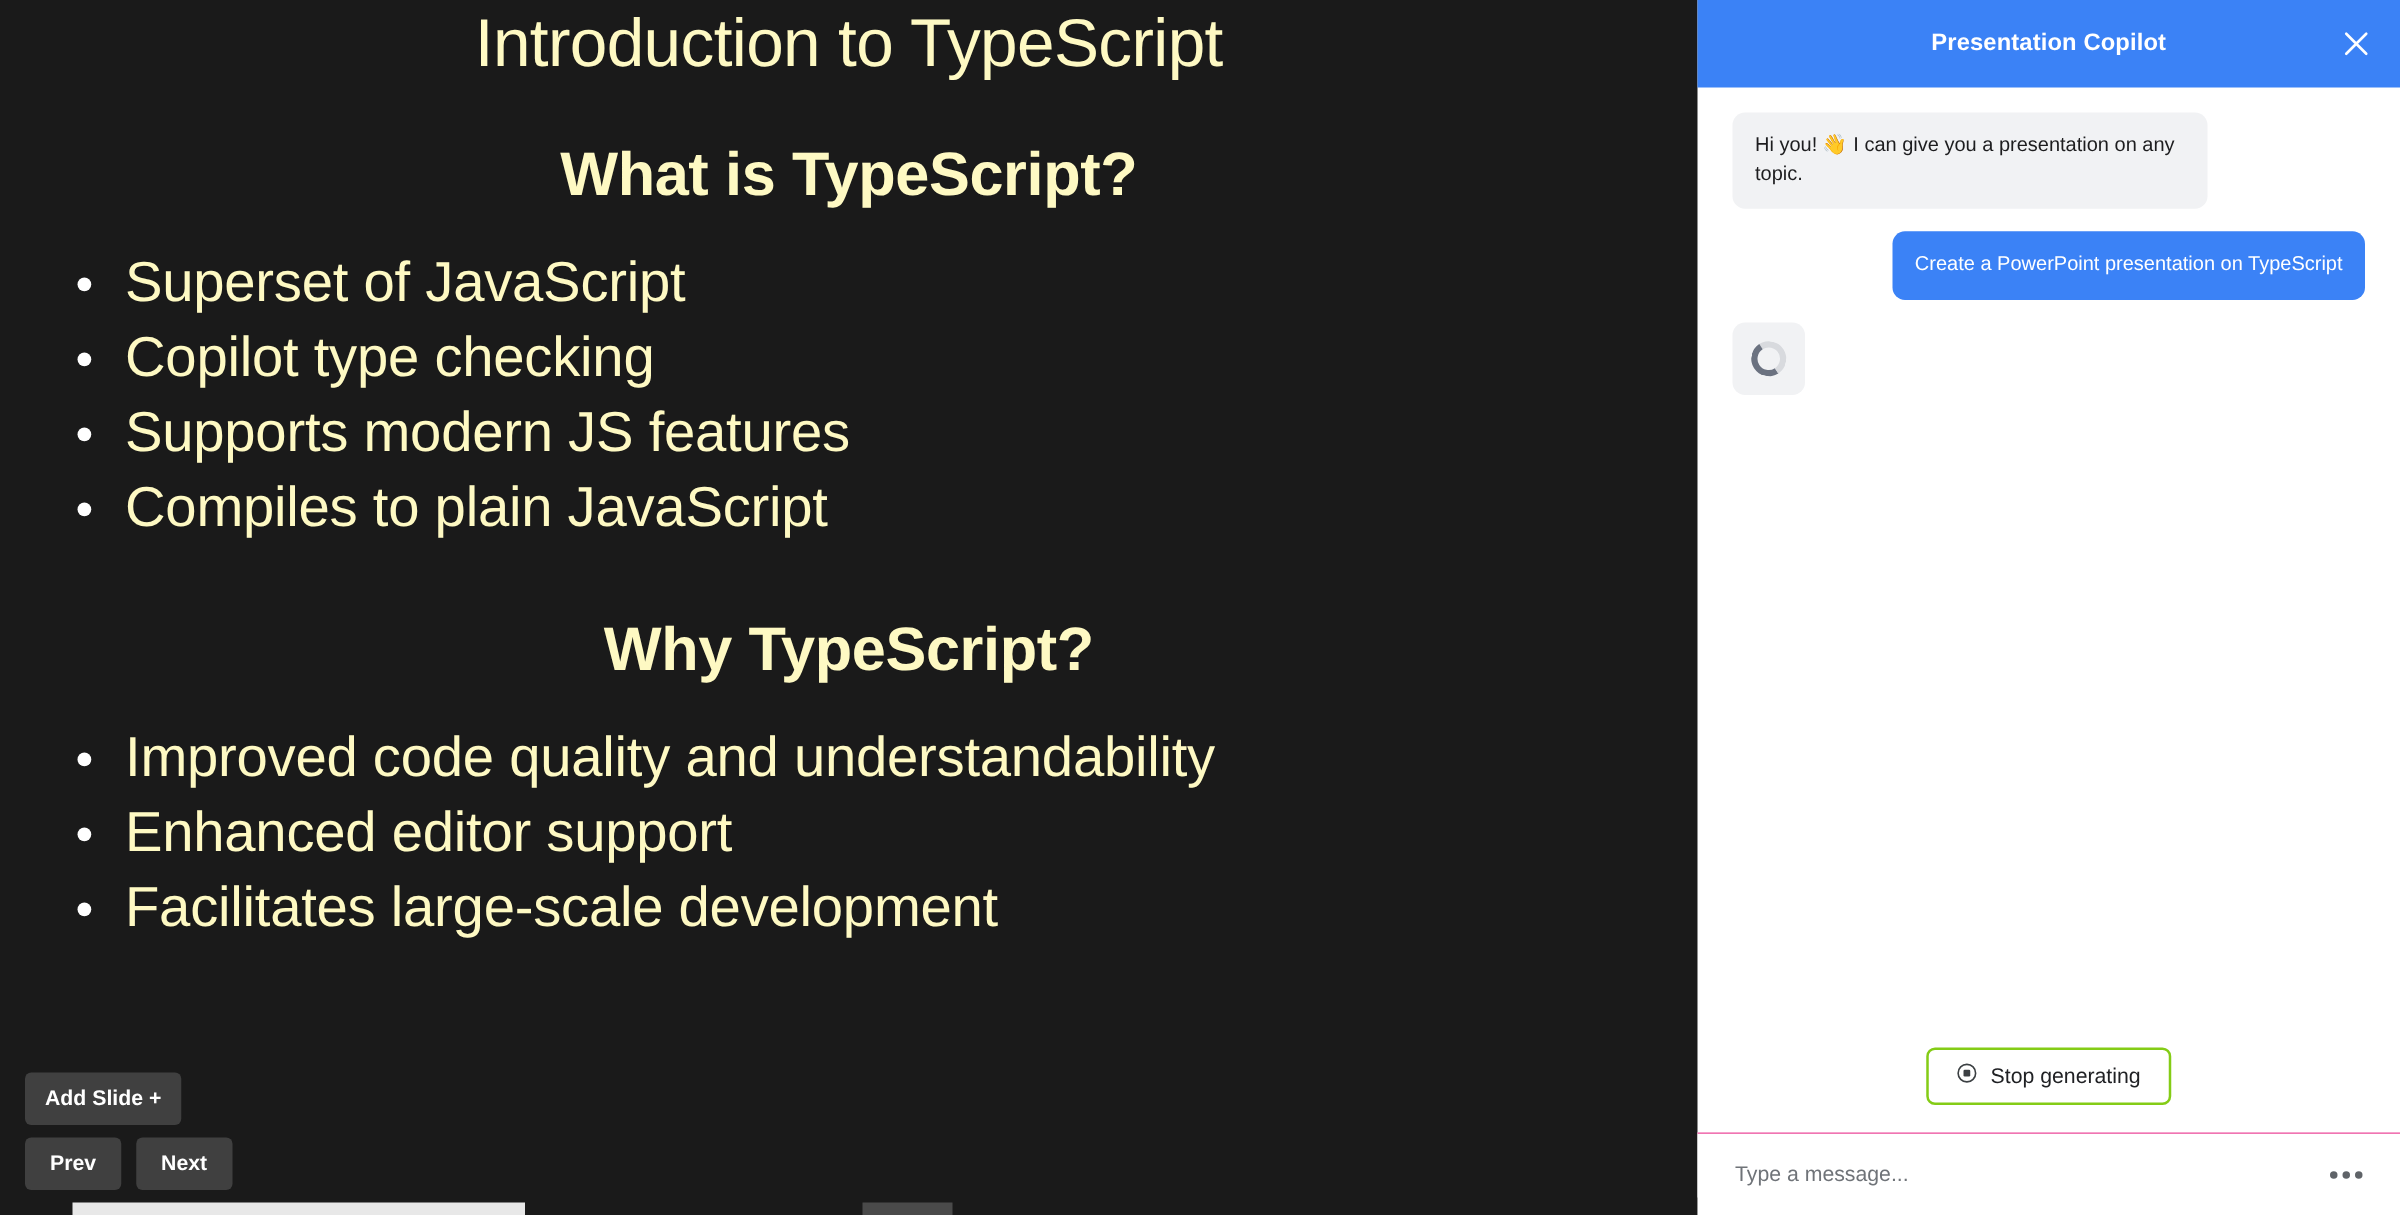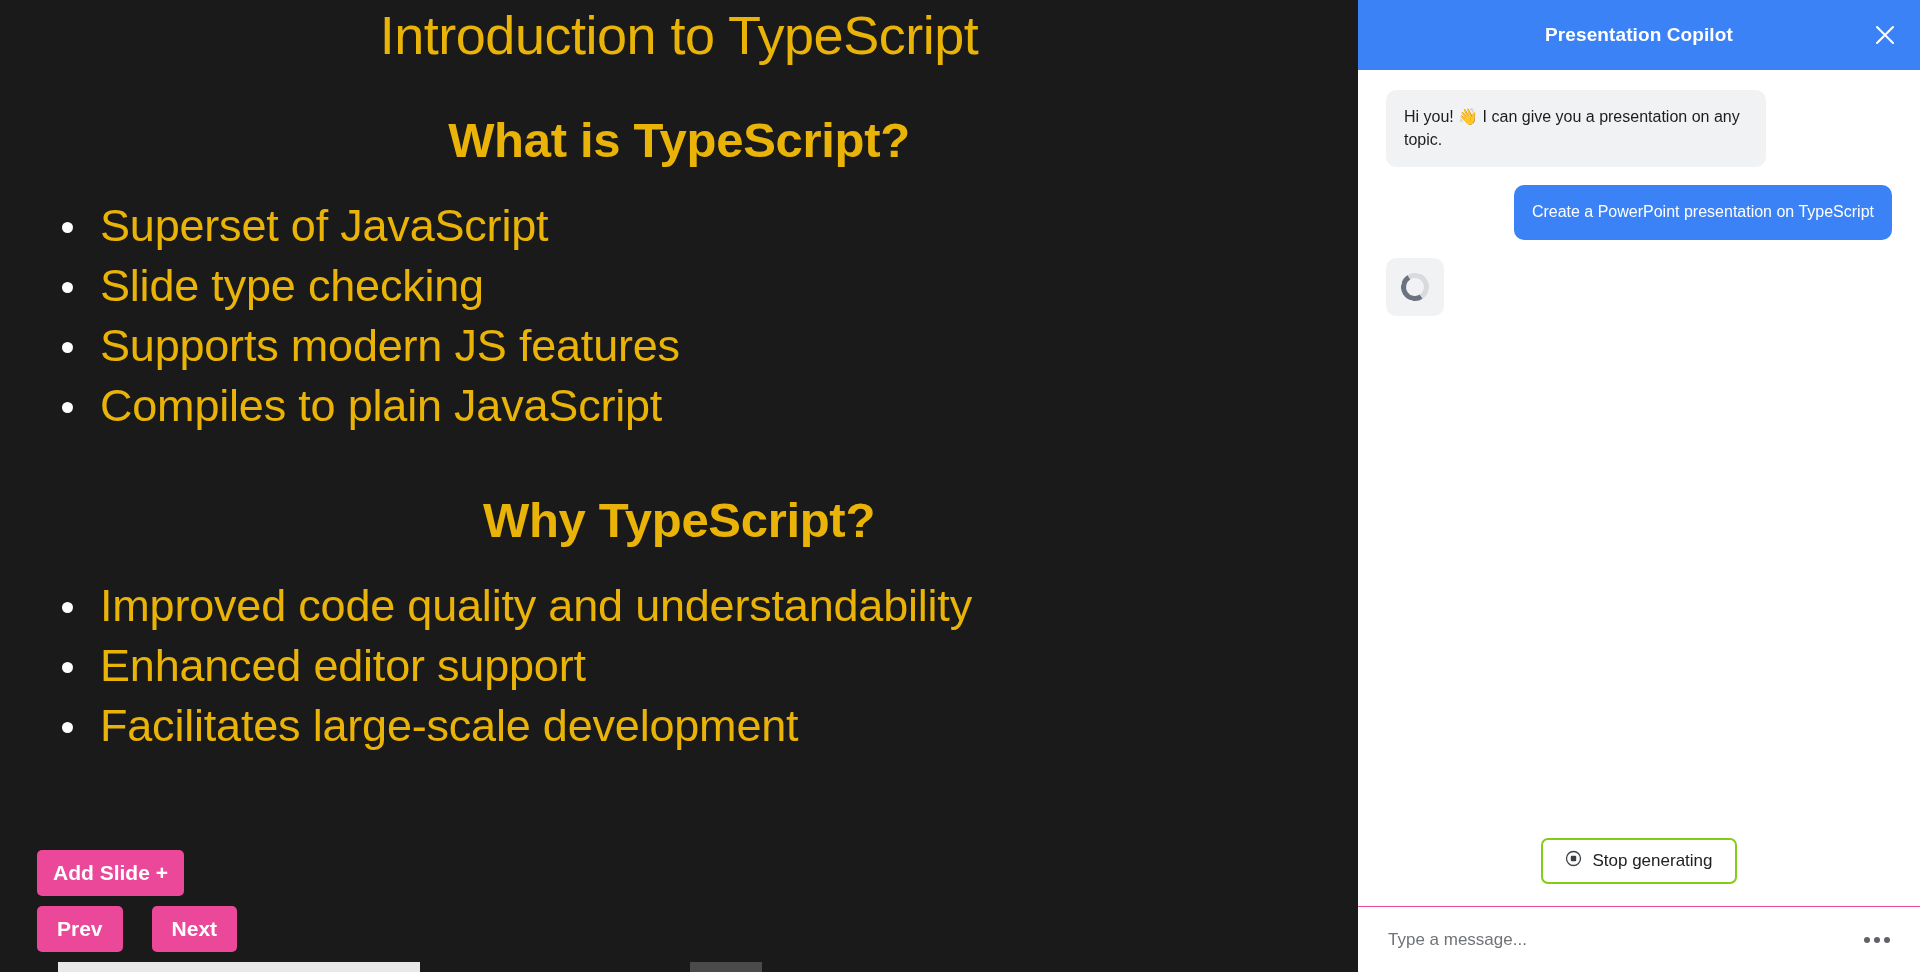--- a/index.html
+++ b/index.html
@@ -18,21 +18,21 @@
     height: 972px;
     background: #1a1a1a;
     overflow: hidden;
   }
   .slide {
     position: absolute;
     left: 0; top: 0;
     width: 1358px;
     height: 958px;
     padding: 0 18px;
-    color: #eab308;
+    color: #fef9c3;
   }
   .slide-title {
     text-align: center;
     font-size: 54px;
     font-weight: 400;
     line-height: 1.18;
     letter-spacing: -0.5px;
     margin-top: 4px;
     font-stretch: condensed;
     white-space: nowrap;
@@ -71,29 +71,28 @@
 
   
   .deck-controls {
     position: absolute;
     left: 20px;
     bottom: 20px;
     z-index: 30;
   }
   .btn-blue {
     display: inline-block;
-    background: #ec4899;
+    background: #404040;
     color: #ffffff;
     border: none;
     border-radius: 5px;
     font-family: "Liberation Sans", sans-serif;
     font-weight: 700;
-    font-size: 21px;
+    font-size: 17px;
     cursor: pointer;
-    margin-left: 17px;
   }
   .btn-add-slide {
     padding: 11px 16px;
     margin-bottom: 10px;
   }
   .nav-row { display: flex; gap: 12px; }
   .btn-nav { padding: 11px 20px; }
 
   
   .h-scrollbar {
@@ -265,21 +264,21 @@
   <div class="deck">
 
     <div class="slide">
 
       <div class="slide-title">Introduction to TypeScript</div>
 
       <div class="section">
         <div class="section-heading">What is TypeScript?</div>
         <ul class="bullets">
           <li>Superset of JavaScript</li>
-          <li>Slide type checking</li>
+          <li>Copilot type checking</li>
           <li>Supports modern JS features</li>
           <li>Compiles to plain JavaScript</li>
         </ul>
       </div>
 
       <div class="section section-2">
         <div class="section-heading">Why TypeScript?</div>
         <ul class="bullets">
           <li>Improved code quality and understandability</li>
           <li>Enhanced editor support</li>

